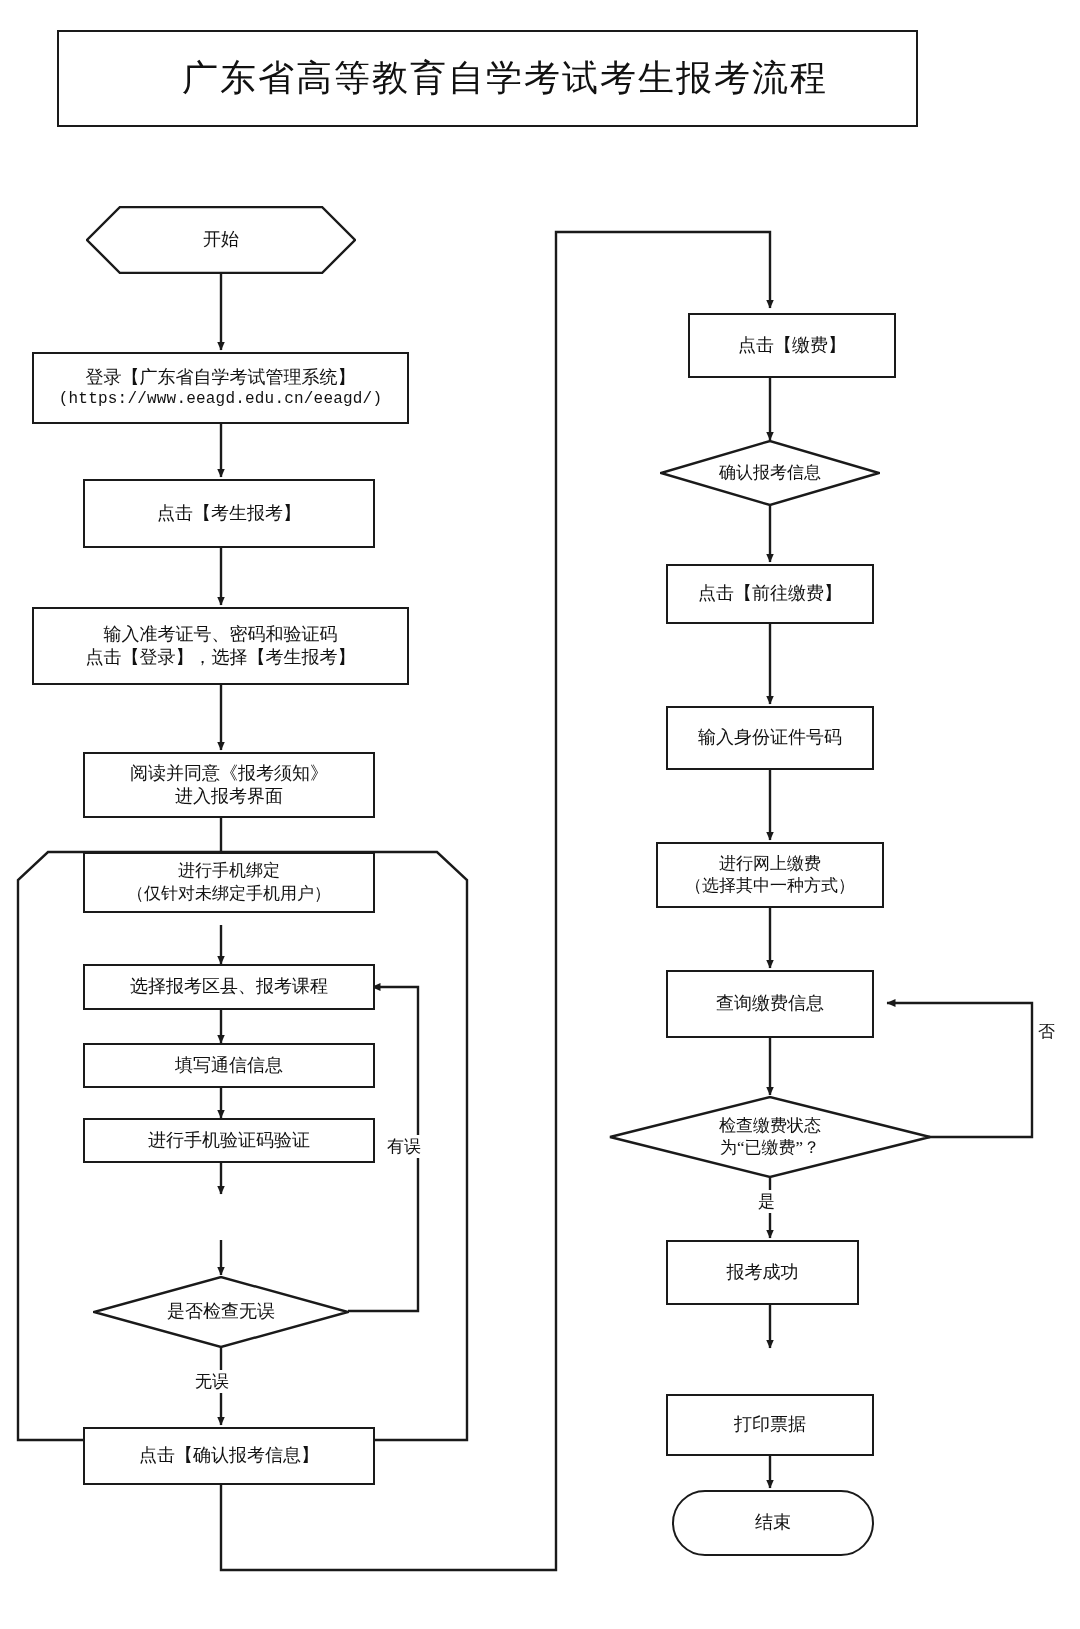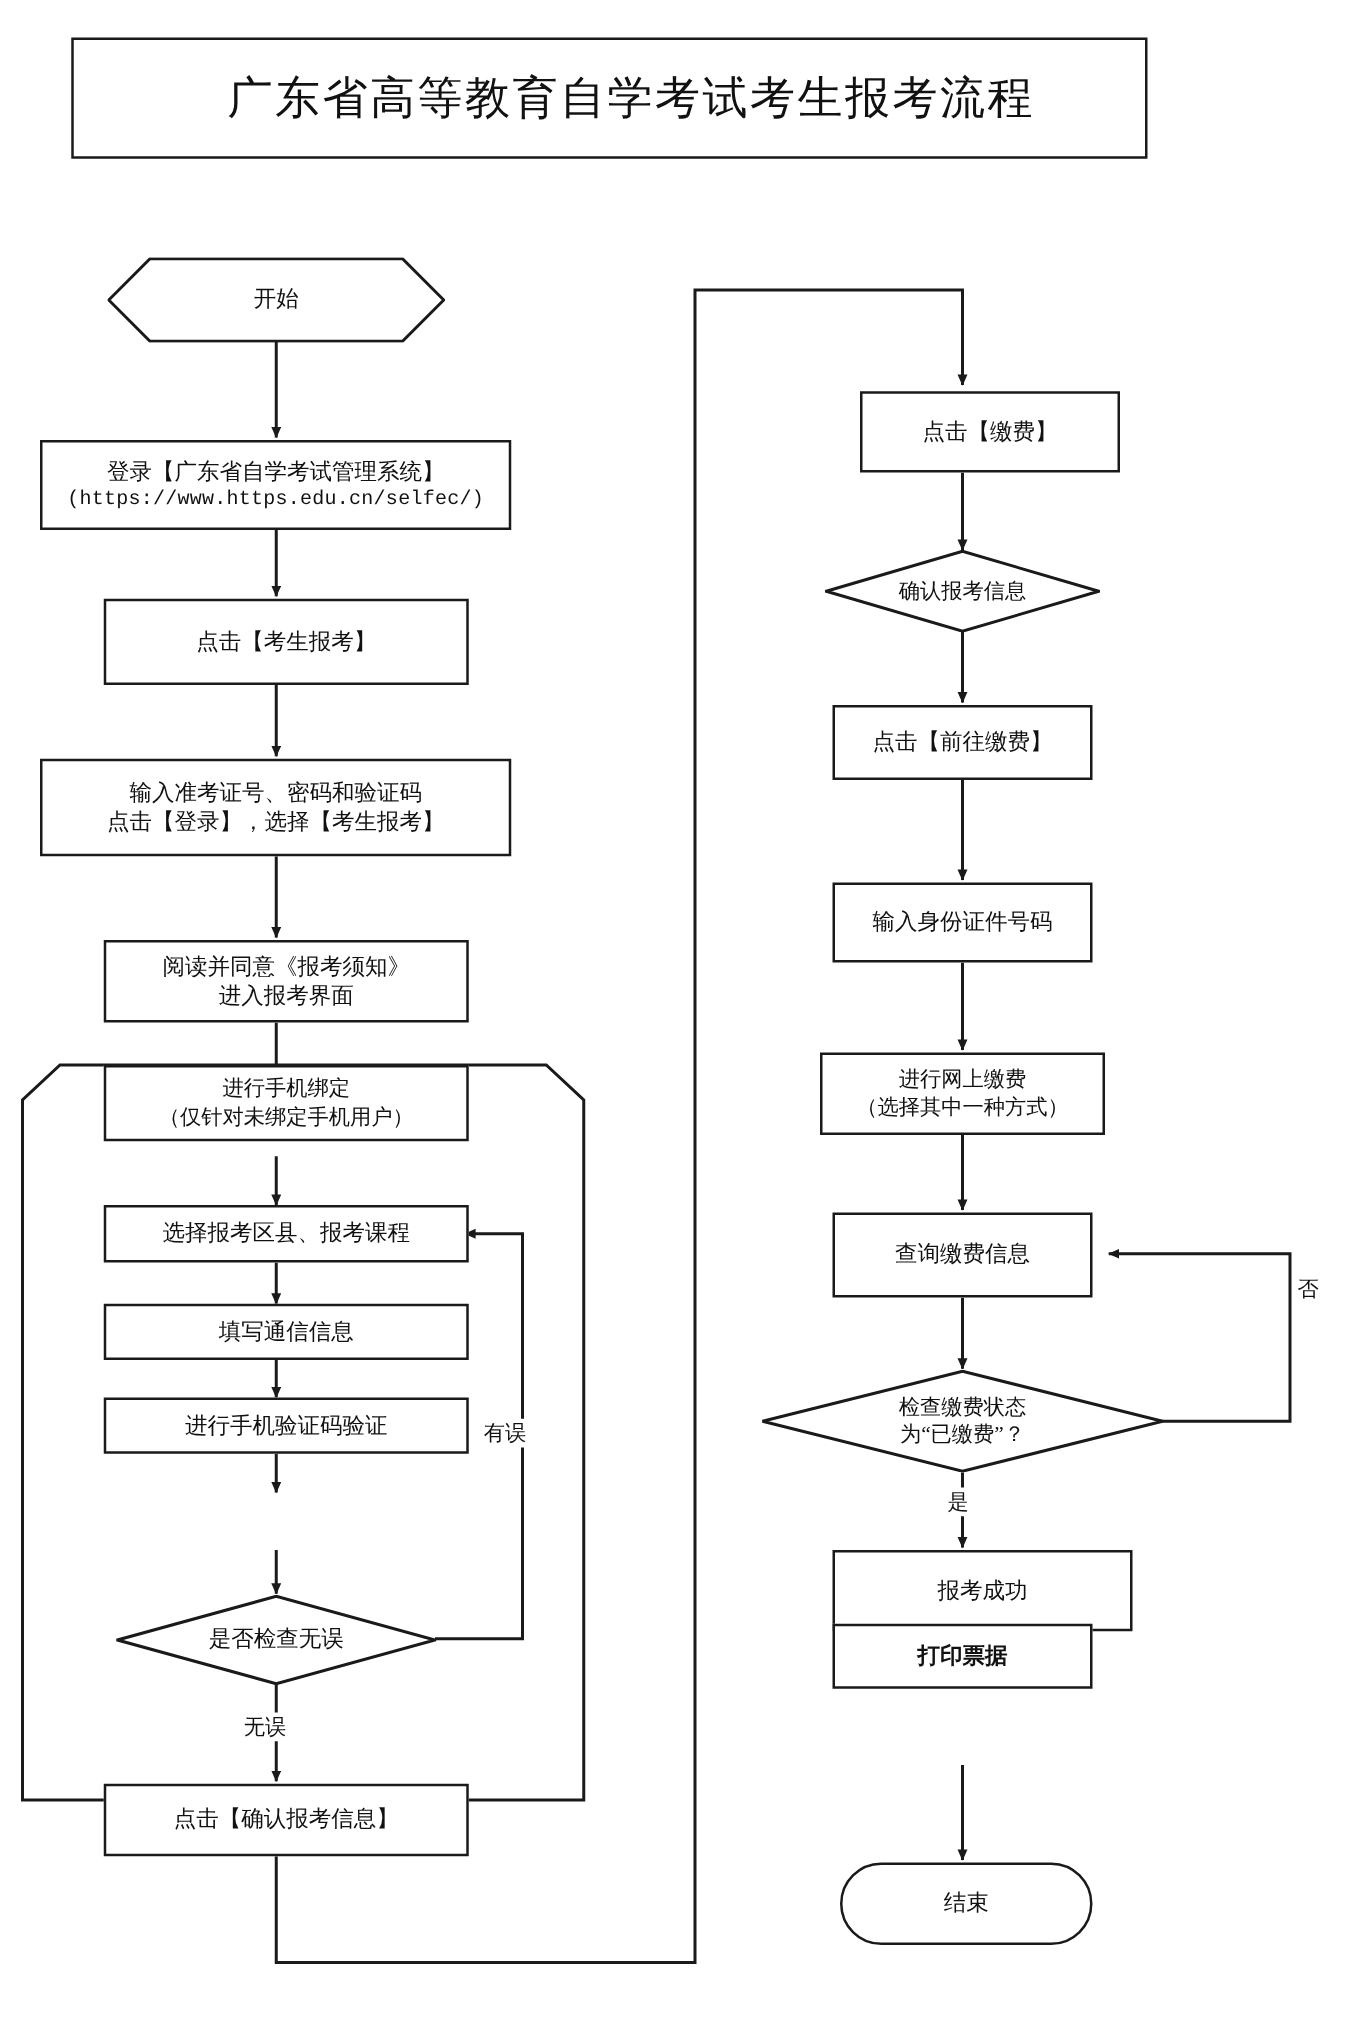--- a/index.html
+++ b/index.html
@@ -81,21 +81,21 @@
     <svg width="270" height="68" viewBox="0 0 270 68">
       <polygon points="34,1 236,1 269,34 236,67 34,67 1,34" fill="#fff" stroke="#1a1a1a" stroke-width="2.4"></polygon>
     </svg>
     <div class="shape-txt">
         <span class="cn">开始</span>
       </div>
   </div>
 
   <div class="node rect" style="left:32px;top:352px;width:377px;height:72px;flex-direction:column;">
     <span class="cn">登录【广东省自学考试管理系统】</span>
-    <span class="mono">(https://www.https.edu.cn/selfec/)</span>
+    <span class="mono">(https://www.eeagd.edu.cn/eeagd/)</span>
   </div>
 
   <div class="node rect" style="left:83px;top:479px;width:292px;height:69px;">
     <span class="cn">点击【考生报考】</span>
   </div>
 
   <div class="node rect" style="left:32px;top:607px;width:377px;height:78px;flex-direction:column;">
     <span class="cn">输入准考证号、密码和验证码</span>
     <span class="cn">点击【登录】，选择【考生报考】</span>
   </div>
@@ -172,25 +172,25 @@
   <div class="diawrap" style="left:609px;top:1096px;width:322px;height:82px;">
     <svg width="322" height="82" viewBox="0 0 322 82">
       <polygon points="161,1 321,41 161,81 1,41" fill="#fff" stroke="#1a1a1a" stroke-width="2.4"></polygon>
     </svg>
     <div class="shape-txt" style="flex-direction:column;">
       <span class="cn-sm">检查缴费状态</span>
       <span class="cn-sm">为“已缴费”？</span>
     </div>
   </div>
 
-  <div class="node rect" style="left:666px;top:1240px;width:240px;height:65px;">
+  <div class="node rect" style="left:666px;top:1240px;width:193px;height:65px;">
     <span class="cn">报考成功</span>
   </div>
 
-  <div class="node rect" style="left:666px;top:1299px;width:208px;height:52px;font-weight:bold;">
+  <div class="node rect" style="left:666px;top:1394px;width:208px;height:62px;">
     <span class="cn">打印票据</span>
   </div>
 
   <div class="node pill" style="left:672px;top:1490px;width:202px;height:66px;">
     <span class="cn">结束</span>
   </div>
 
   <span class="label" style="left:1036px;top:1020px;">否</span>
   <span class="label" style="left:756px;top:1190px;">是</span>
 

